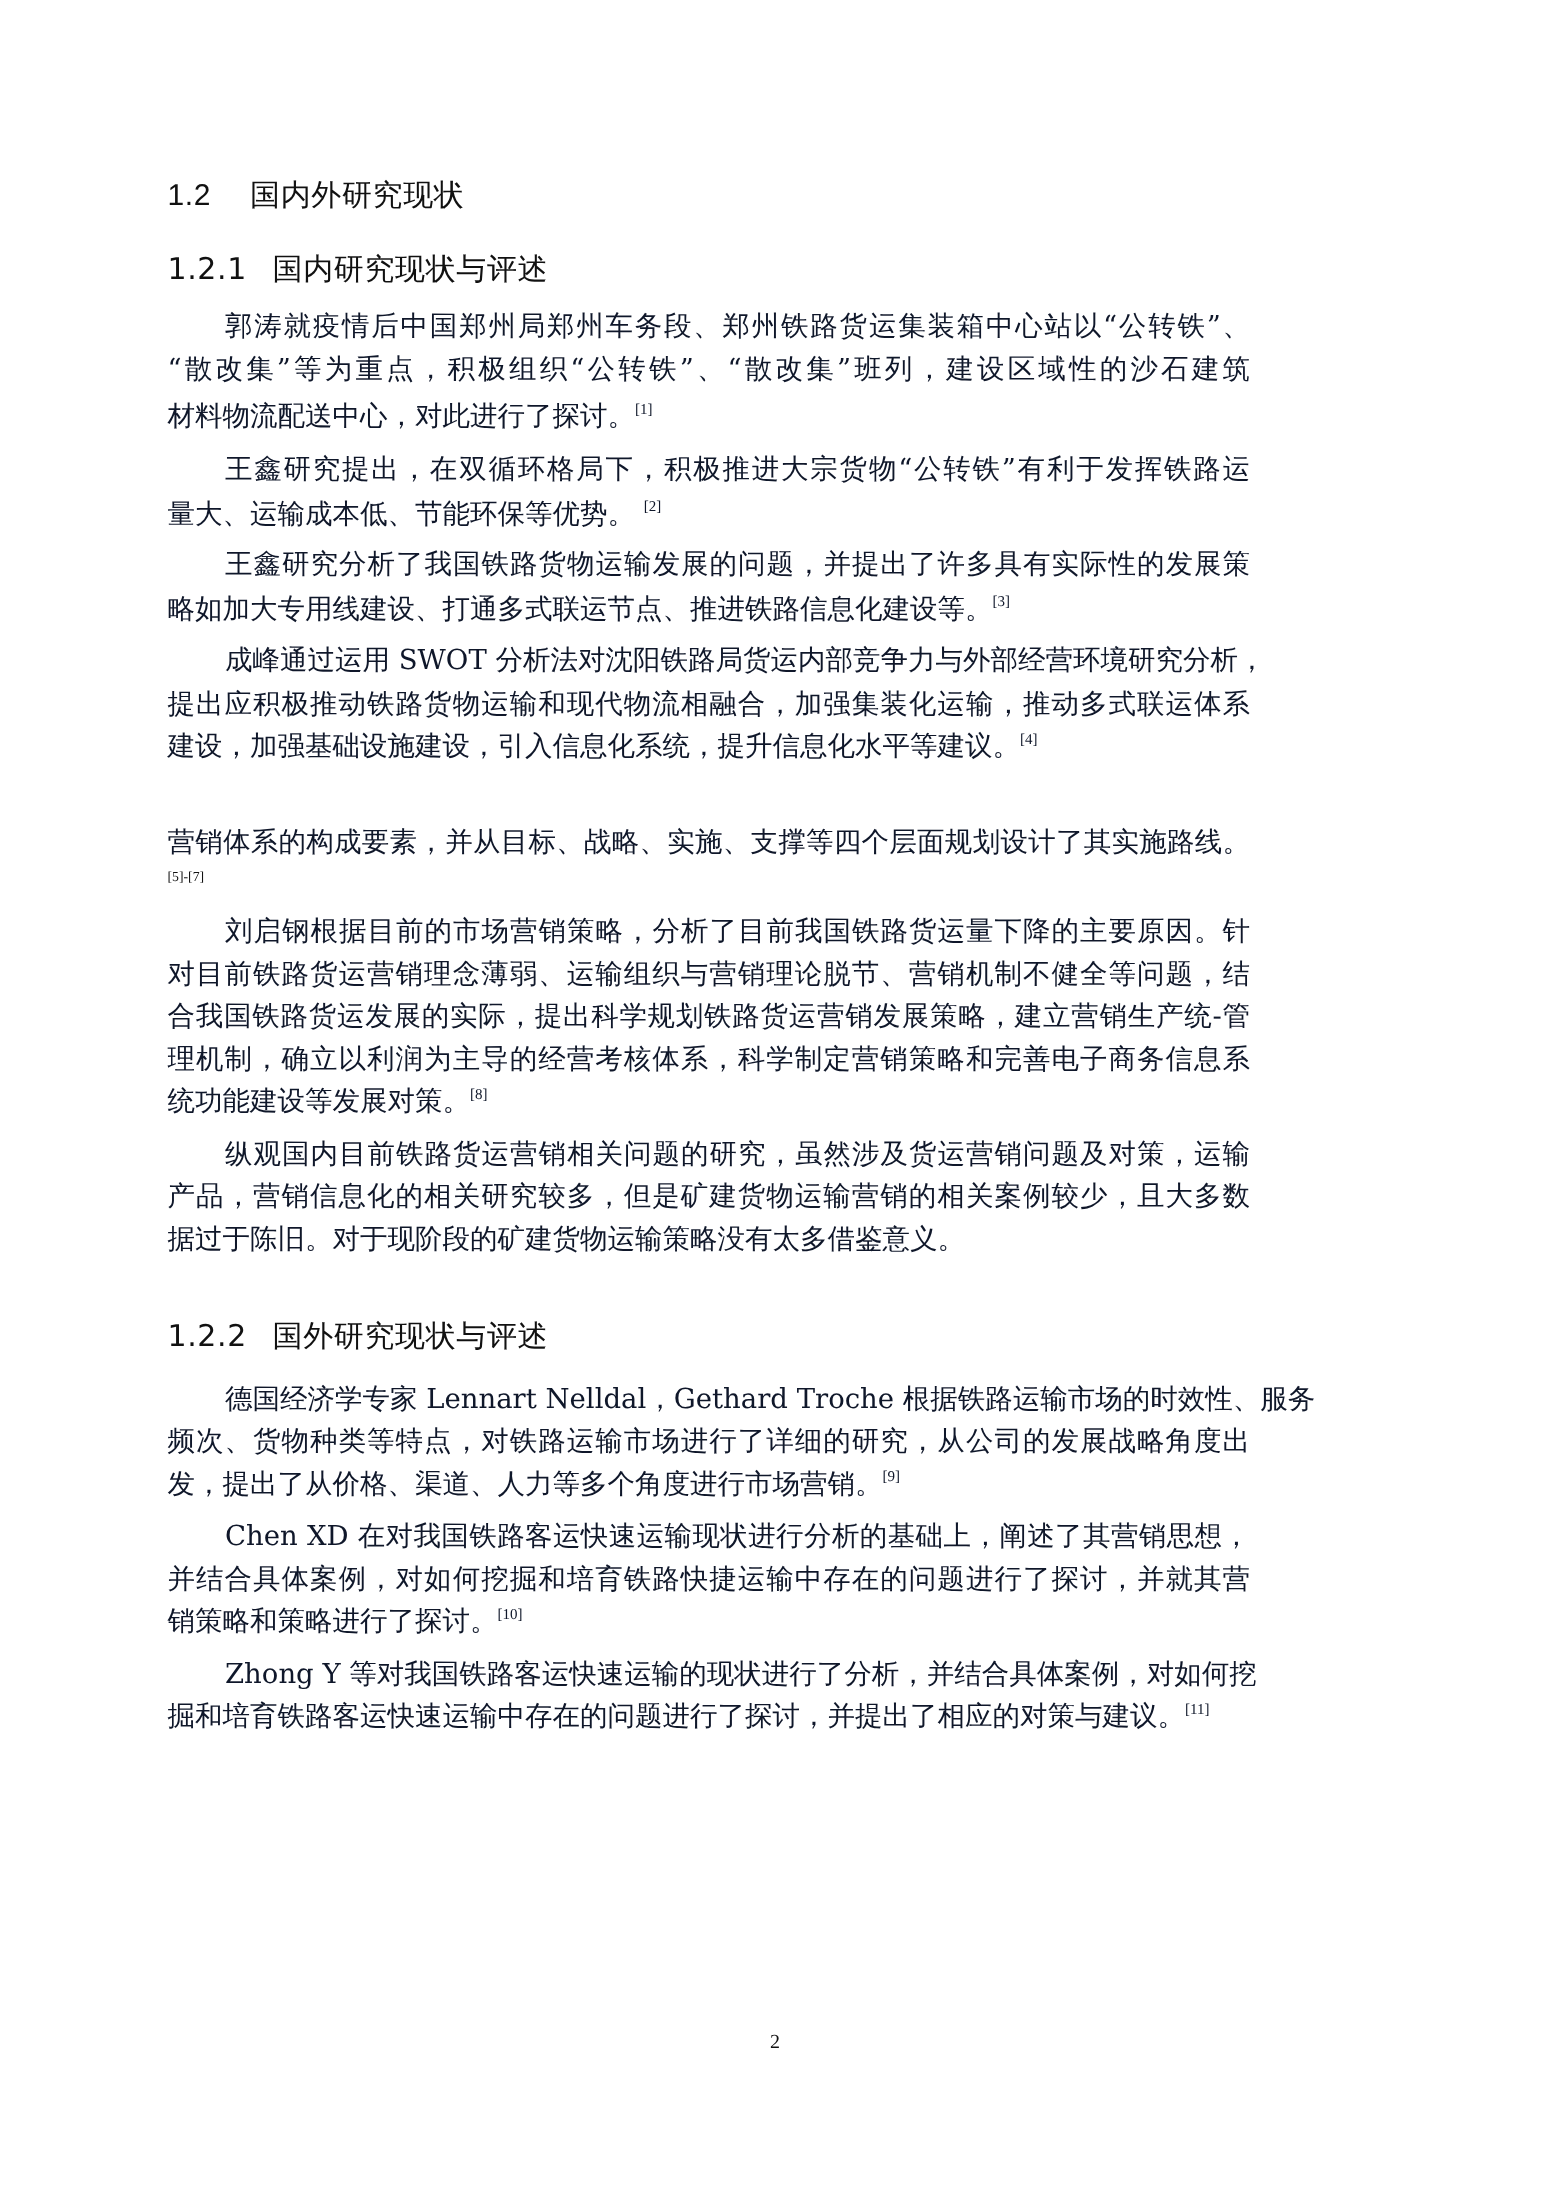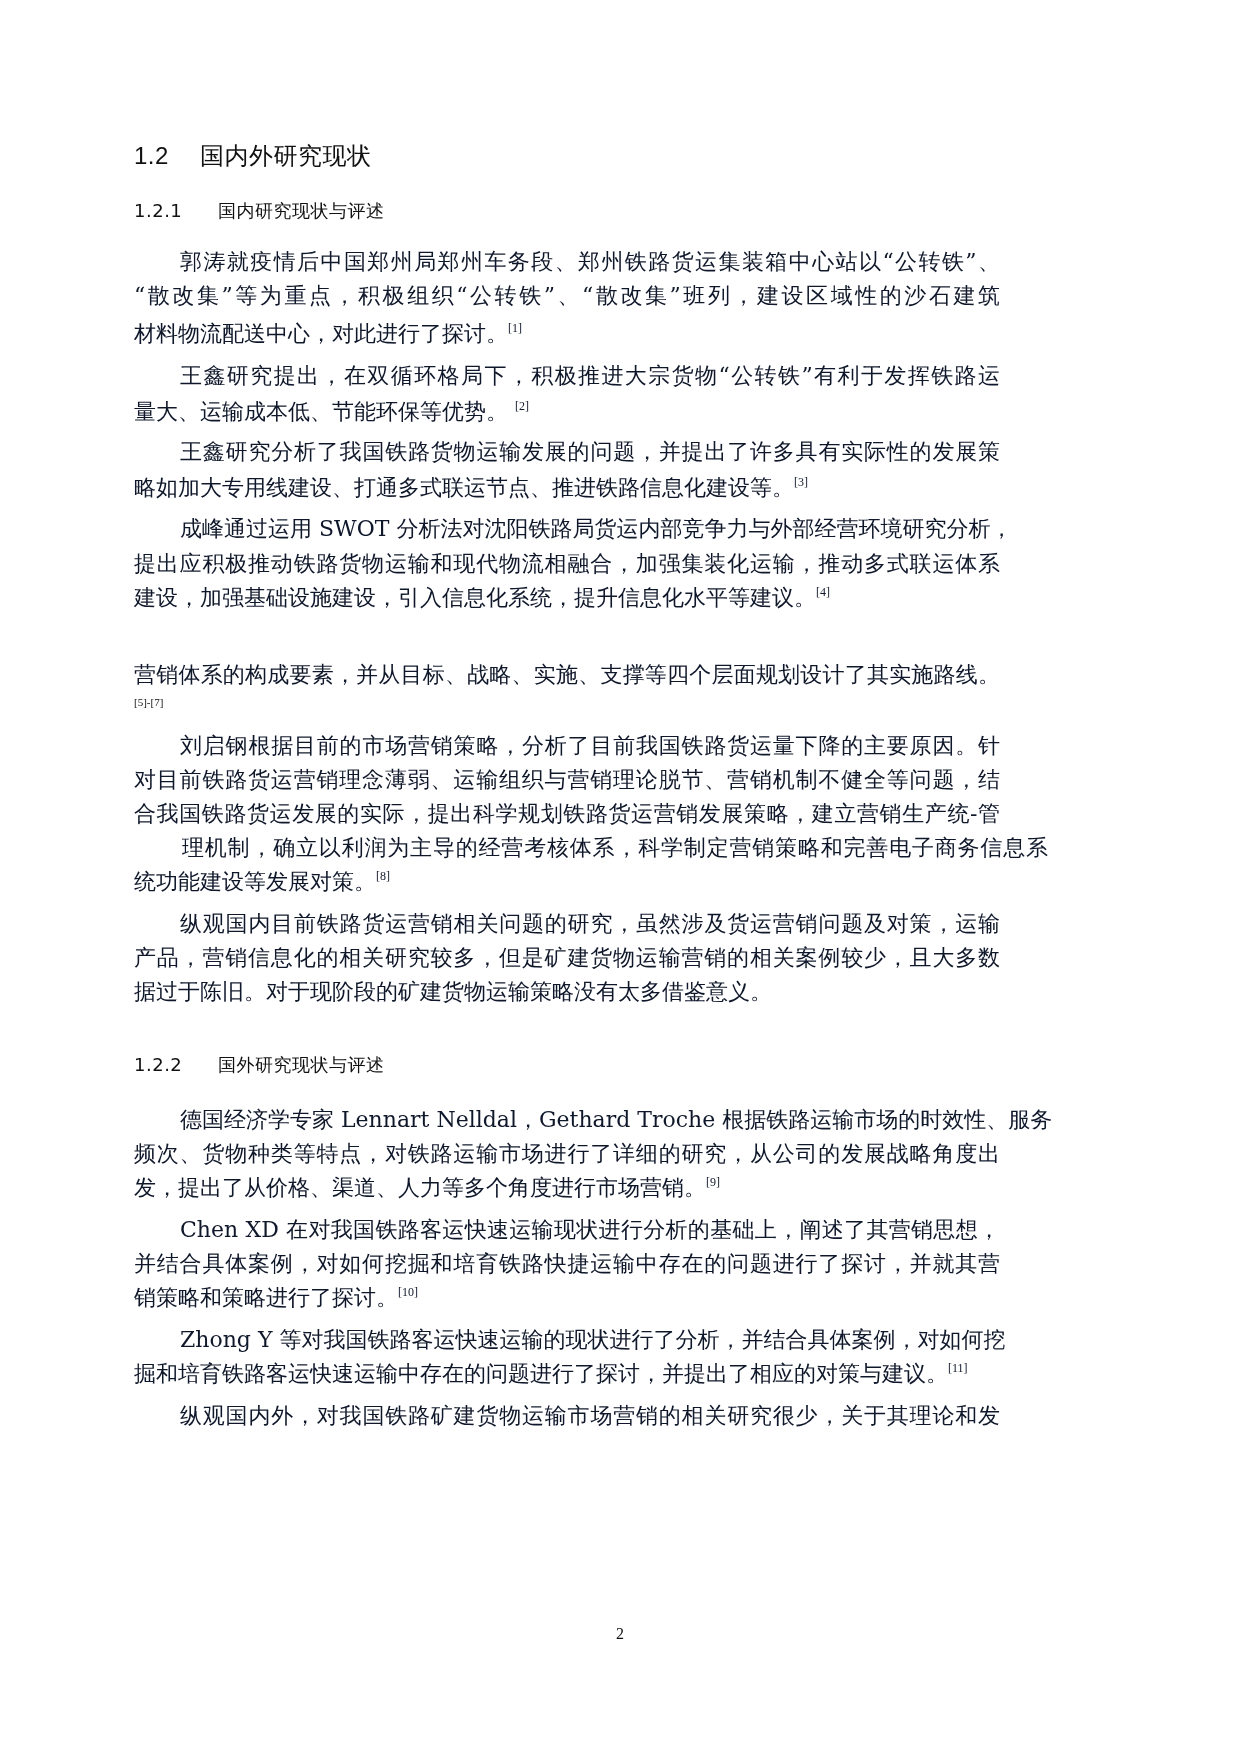--- a/index.html
+++ b/index.html
@@ -1,19 +1,19 @@
 <!DOCTYPE html>
 <html><head>
 <meta charset="utf-8">
 <style>
   html, body { margin: 0; padding: 0; background: #ffffff; }
   body { width: 1240px; height: 1754px; position: relative; overflow: hidden; }
   .page { position: absolute; left: 0; top: 0; width: 1240px; height: 1754px; background: #fff; }
   .h2 { position: absolute; left: 134px; font-family: Liberation Sans, sans-serif; font-size: 24px; color: #111; white-space: nowrap; letter-spacing: 0.5px; }
-  .h3 { position: absolute; left: 134px; font-family: "DejaVu Sans", sans-serif; font-size: 18px; color: #111; white-space: nowrap; letter-spacing: 0.5px; }
+  .h3 { position: absolute; left: 134px; font-family: "DejaVu Sans", sans-serif; font-size: 24px; color: #111; white-space: nowrap; letter-spacing: 0.5px; }
   .h2 .num, .h3 .num { display: inline-block; }
   .h2 .num { width: 66px; }
   .h3 .num { width: 84px; }
   .line { position: absolute; left: 134px; width: 866px; font-family: "DejaVu Serif", "Liberation Serif", serif; font-size: 22px; color: #0f172a; white-space: nowrap; text-align: justify; text-align-last: justify; height: 30px; line-height: 30px; }
   .line.indent { left: 180px; width: 820px; }
   .line.last { text-align-last: left; }
   .line sup, .ref { font-size: 12px; vertical-align: 9px; line-height: 0; font-family: "Liberation Serif", serif; }
   .refonly { position: absolute; left: 134px; font-family: "Liberation Serif", serif; font-size: 11px; color: #111; }
   .pagenum { position: absolute; left: 0; width: 1240px; text-align: center; font-family: "Liberation Serif", serif; font-size: 16px; color: #111; }
 </style>
@@ -43,21 +43,21 @@
   <div class="line indent" style="top:514px;">成峰通过运用 SWOT 分析法对沈阳铁路局货运内部竞争力与外部经营环境研究分析，</div>
   <div class="line" style="top:549px;">提出应积极推动铁路货物运输和现代物流相融合，加强集装化运输，推动多式联运体系</div>
   <div class="line last" style="top:583px;"><span>建设，加强基础设施建设，引入信息化系统，提升信息化水平等建议。</span><sup>[4]</sup></div>
 
   <div class="line" style="top:660px;">营销体系的构成要素，并从目标、战略、实施、支撑等四个层面规划设计了其实施路线。</div>
   <div class="refonly" style="top:696px;">[5]-[7]</div>
 
   <div class="line indent" style="top:731px;">刘启钢根据目前的市场营销策略，分析了目前我国铁路货运量下降的主要原因。针</div>
   <div class="line" style="top:765px;">对目前铁路货运营销理念薄弱、运输组织与营销理论脱节、营销机制不健全等问题，结</div>
   <div class="line" style="top:799px;">合我国铁路货运发展的实际，提出科学规划铁路货运营销发展策略，建立营销生产统-管</div>
-  <div class="line" style="top:833px;margin-left:48px;">理机制，确立以利润为主导的经营考核体系，科学制定营销策略和完善电子商务信息系</div>
+  <div class="line" style="top:833px;">理机制，确立以利润为主导的经营考核体系，科学制定营销策略和完善电子商务信息系</div>
   <div class="line last" style="top:867px;"><span>统功能建设等发展对策。</span><sup>[8]</sup></div>
 
   <div class="line indent" style="top:909px;">纵观国内目前铁路货运营销相关问题的研究，虽然涉及货运营销问题及对策，运输</div>
   <div class="line" style="top:943px;">产品，营销信息化的相关研究较多，但是矿建货物运输营销的相关案例较少，且大多数</div>
   <div class="line last" style="top:977px;">据过于陈旧。对于现阶段的矿建货物运输策略没有太多借鉴意义。</div>
 
   <div class="h3" style="top:1053px;">
     <span class="num">1.2.2</span><span>国外研究现状与评述</span>
   </div>
 
@@ -65,16 +65,15 @@
   <div class="line" style="top:1139px;">频次、货物种类等特点，对铁路运输市场进行了详细的研究，从公司的发展战略角度出</div>
   <div class="line last" style="top:1173px;"><span>发，提出了从价格、渠道、人力等多个角度进行市场营销。</span><sup>[9]</sup></div>
 
   <div class="line indent" style="top:1215px;">Chen XD 在对我国铁路客运快速运输现状进行分析的基础上，阐述了其营销思想，</div>
   <div class="line" style="top:1249px;">并结合具体案例，对如何挖掘和培育铁路快捷运输中存在的问题进行了探讨，并就其营</div>
   <div class="line last" style="top:1283px;"><span>销策略和策略进行了探讨。</span><sup>[10]</sup></div>
 
   <div class="line indent" style="top:1325px;">Zhong Y 等对我国铁路客运快速运输的现状进行了分析，并结合具体案例，对如何挖</div>
   <div class="line last" style="top:1359px;"><span>掘和培育铁路客运快速运输中存在的问题进行了探讨，并提出了相应的对策与建议。</span><sup>[11]</sup></div>
 
-  <div class="line indent" style="top:1401px;">纵观国内外，对我国铁路矿建货物运输市场营销的相关研究很少，关于其理论和发</div>
 
   <div class="pagenum" style="top:1625px;">2</div>
 </div>
 
 </body></html>

